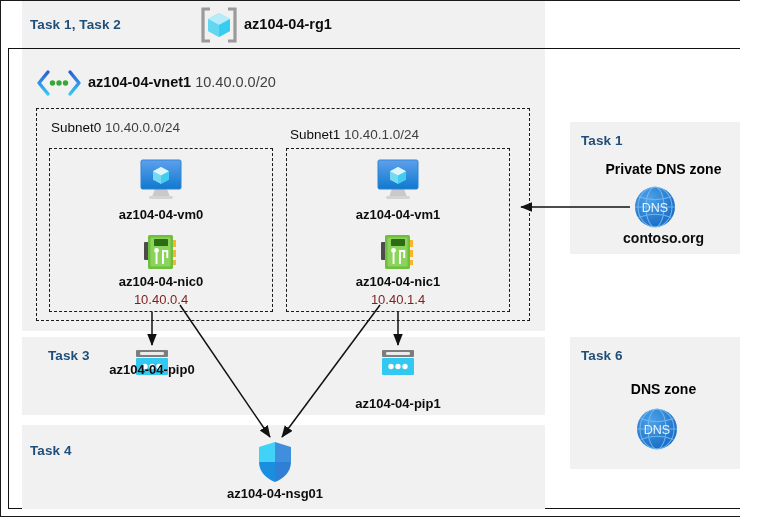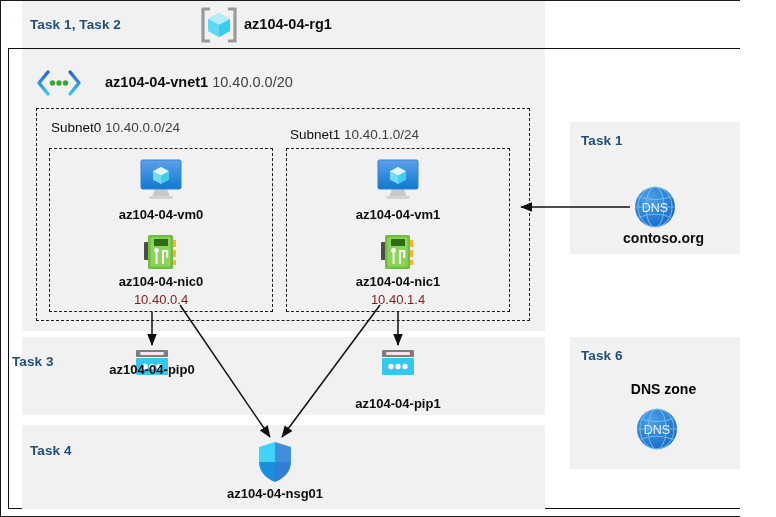--- a/index.html
+++ b/index.html
@@ -144,21 +144,21 @@
           <stop offset="1" stop-color="#37c6f0"></stop>
         </linearGradient>
       </defs>
       <path d="M12 2 L3 13 L12 24" fill="none" stroke="url(#vnetg)" stroke-width="3.4" stroke-linecap="round" stroke-linejoin="round"></path>
       <path d="M34 2 L43 13 L34 24" fill="none" stroke="url(#vnetg)" stroke-width="3.4" stroke-linecap="round" stroke-linejoin="round"></path>
       <circle cx="16.5" cy="13" r="2.7" fill="#3aa63a"></circle>
       <circle cx="23" cy="13" r="2.7" fill="#3aa63a"></circle>
       <circle cx="29.5" cy="13" r="2.7" fill="#3aa63a"></circle>
     </svg>
   </div>
-  <div class="vnet-title" style="left:88px; top:74px;margin-left:17px;">
+  <div class="vnet-title" style="left:88px; top:74px;">
     <b>az104-04-vnet1</b>
     <span>10.40.0.0/20</span>
   </div>
 
   <div class="dashed" style="left:36px; top:108px; width:494px; height:213px;"></div>
 
   <div class="subnet-title" style="left:51px; top:120px;">
     <b>Subnet0</b>
     <span>10.40.0.0/24</span>
   </div>
@@ -242,21 +242,21 @@
       <rect x="12.6" y="20" width="1.9" height="11" fill="#ffffff"></rect>
       <rect x="19" y="17" width="1.9" height="14" fill="#ffffff"></rect>
       <rect x="19" y="17" width="6" height="1.9" fill="#ffffff"></rect>
       <rect x="23.3" y="17" width="1.9" height="8" fill="#ffffff"></rect>
     </svg>
   </div>
   <div class="node-label" style="left:298px; top:274px; width:200px;">az104-04-nic1</div>
   <div class="node-sub" style="left:298px; top:292px; width:200px;">10.40.1.4</div>
 
   <div class="gray-band" style="left:22px; top:337px; width:523px; height:78px;"></div>
-  <div class="task-label" style="left:12px; top:348px;margin-top:6px;">Task 3</div>
+  <div class="task-label" style="left:48px; top:348px;">Task 3</div>
 
   <div class="icon" style="left:133px; top:348px;">
     <svg width="38" height="30" viewBox="0 0 38 30">
       <rect x="3" y="2" width="32" height="7" rx="1" fill="#7d7d7d"></rect>
       <rect x="7" y="4" width="24" height="3" rx="1.3" fill="#ebebeb"></rect>
       <rect x="3" y="10" width="32" height="17" rx="1" fill="#32c8ef"></rect>
       <circle cx="12" cy="18.5" r="2.7" fill="#ffffff"></circle>
       <circle cx="19" cy="18.5" r="2.7" fill="#ffffff"></circle>
       <circle cx="26" cy="18.5" r="2.7" fill="#ffffff"></circle>
     </svg>
@@ -290,20 +290,21 @@
         <rect x="19" y="0" width="19" height="22" fill="#3f8fdd"></rect>
         <rect x="0" y="22" width="19" height="22" fill="#1a8fe0"></rect>
         <rect x="19" y="22" width="19" height="22" fill="#2f7fd6"></rect>
       </g>
     </svg>
   </div>
   <div class="node-label" style="left:175px; top:486px; width:200px;">az104-04-nsg01</div>
 
   <div class="gray-band" style="left:570px; top:122px; width:187px; height:132px;"></div>
   <div class="task-label" style="left:581px; top:133px;">Task 1</div>
+  <div class="heading-label" style="left:570px; top:161px; width:187px;">Private DNS zone</div>
 
   <div class="icon" style="left:632px; top:184px;">
     <svg width="46" height="46" viewBox="0 0 46 46">
       <defs>
         <radialGradient id="dnsg5" cx="0.36" cy="0.3" r="0.85">
           <stop offset="0" stop-color="#4da2e8"></stop>
           <stop offset="1" stop-color="#0f63c0"></stop>
         </radialGradient>
       </defs>
       <circle cx="23" cy="23" r="20" fill="url(#dnsg5)"></circle>

